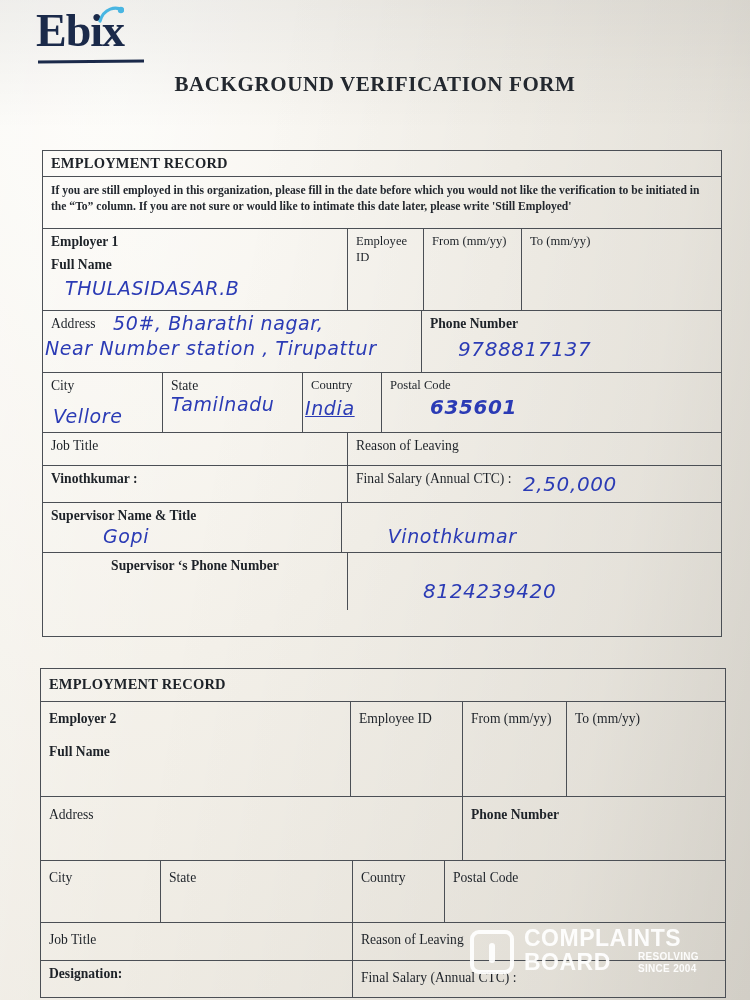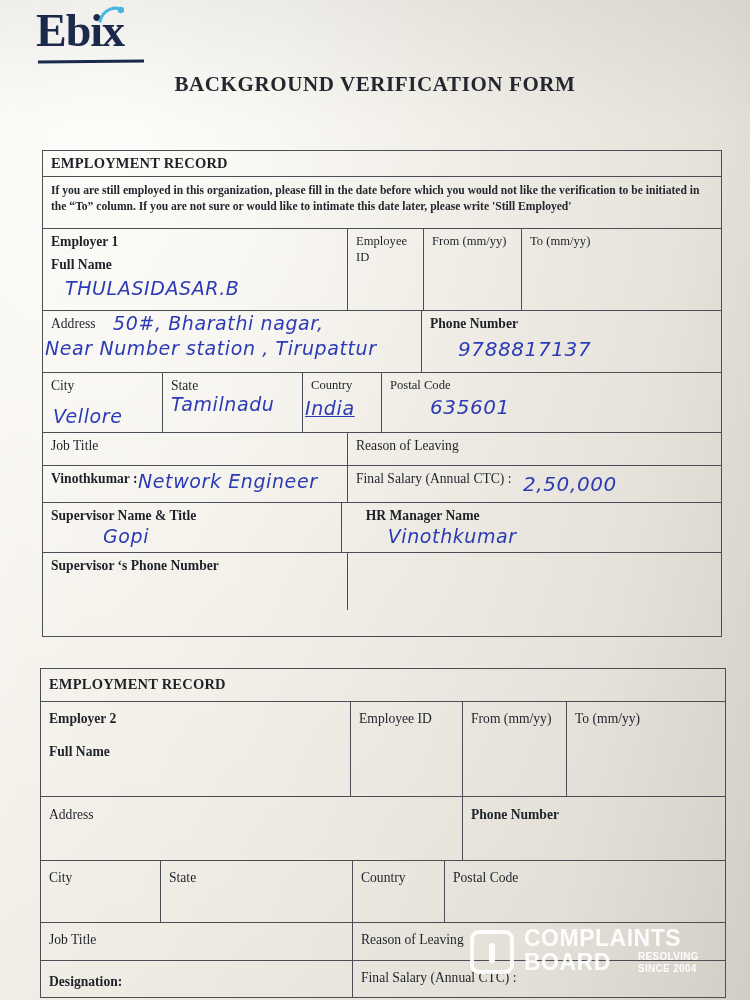--- a/index.html
+++ b/index.html
@@ -173,63 +173,62 @@
       <div class="cell" style="width:140px;">
         <div class="lbl-n">State</div>
         <div class="hw pos" style="left:8px;top:20px;">Tamilnadu</div>
       </div>
       <div class="cell" style="width:79px;">
         <div class="lbl-n" style="font-size:12.6px;">Country</div>
         <div class="hw pos" style="left:2px;top:24px;text-decoration:underline;">India</div>
       </div>
       <div class="cell" style="width:337px;">
         <div class="lbl-n" style="font-size:12.6px;">Postal Code</div>
-        <div class="hw lg pos" style="left:48px;top:22px;">635601</div>
+        <div class="hw lg pos" style="left:48px;top:22px;font-weight:bold;">635601</div>
       </div>
     </div>
 
     <div class="row" style="height:33px;">
       <div class="cell" style="width:305px;">
         <div class="lbl-n">Job Title</div>
         <div class="hw sm pos" style="left:120px;top:4px;"></div>
       </div>
       <div class="cell" style="width:371px;">
         <div class="lbl-n">Reason of Leaving</div>
         <div class="hw sm pos" style="left:215px;top:2px;"></div>
       </div>
     </div>
 
     <div class="row" style="height:37px;">
       <div class="cell" style="width:305px;">
         <div class="lbl">Vinothkumar :</div>
-        <div class="hw pos" style="left:95px;top:4px;">Network Engineer</div>
       </div>
       <div class="cell" style="width:371px;">
         <div class="lbl-n">Final Salary (Annual CTC) :</div>
         <div class="hw lg pos" style="left:175px;top:6px;">2,50,000</div>
       </div>
     </div>
 
     <div class="row" style="height:50px;gap:16px;">
       <div class="cell" style="width:305px;">
         <div class="lbl">Supervisor Name &amp; Title</div>
         <div class="hw pos" style="left:60px;top:22px;">Gopi</div>
       </div>
       <div class="cell" style="width:371px;">
-        <div class="lbl">HR Manager Name</div>
         <div class="hw pos" style="left:30px;top:22px;">Vinothkumar</div>
       </div>
     </div>
 
-    <div class="row" style="height:57px;">
+    <div class="row" style="height:57px;text-align:center;">
       <div class="cell" style="width:305px;">
         <div class="lbl">Supervisor ‘s Phone Number</div>
         <div class="hw pos" style="left:40px;top:24px;"></div>
       </div>
       <div class="cell" style="width:371px;">
+        <div class="hw lg pos" style="left:75px;top:26px;">8124239420</div>
       </div>
     </div>
   </div>
 
   <div class="tbl" id="t2">
 
     <div class="row" style="height:33px;">
       <div class="cell hdr" style="width:100%;padding-top:7px;">EMPLOYMENT RECORD</div>
     </div>
 
@@ -289,21 +288,21 @@
         <div class="hw sm pos" style="left:120px;top:6px;"></div>
       </div>
       <div class="cell" style="width:371px;">
         <div class="lbl-n" style="margin-top:4px;">Reason of Leaving</div>
         <div class="hw sm pos" style="left:215px;top:6px;"></div>
       </div>
     </div>
 
     <div class="row" style="height:36px;">
       <div class="cell" style="width:312px;">
-        <div class="lbl" style="margin-top:8px;">Designation:</div>
+        <div class="lbl" style="margin-top:0;">Designation:</div>
         <div class="hw pos" style="left:110px;top:6px;"></div>
       </div>
       <div class="cell" style="width:371px;">
         <div class="lbl-n" style="margin-top:4px;">Final Salary (Annual CTC) :</div>
         <div class="hw pos" style="left:250px;top:6px;"></div>
       </div>
     </div>
   </div>
 
   <div class="wm">

